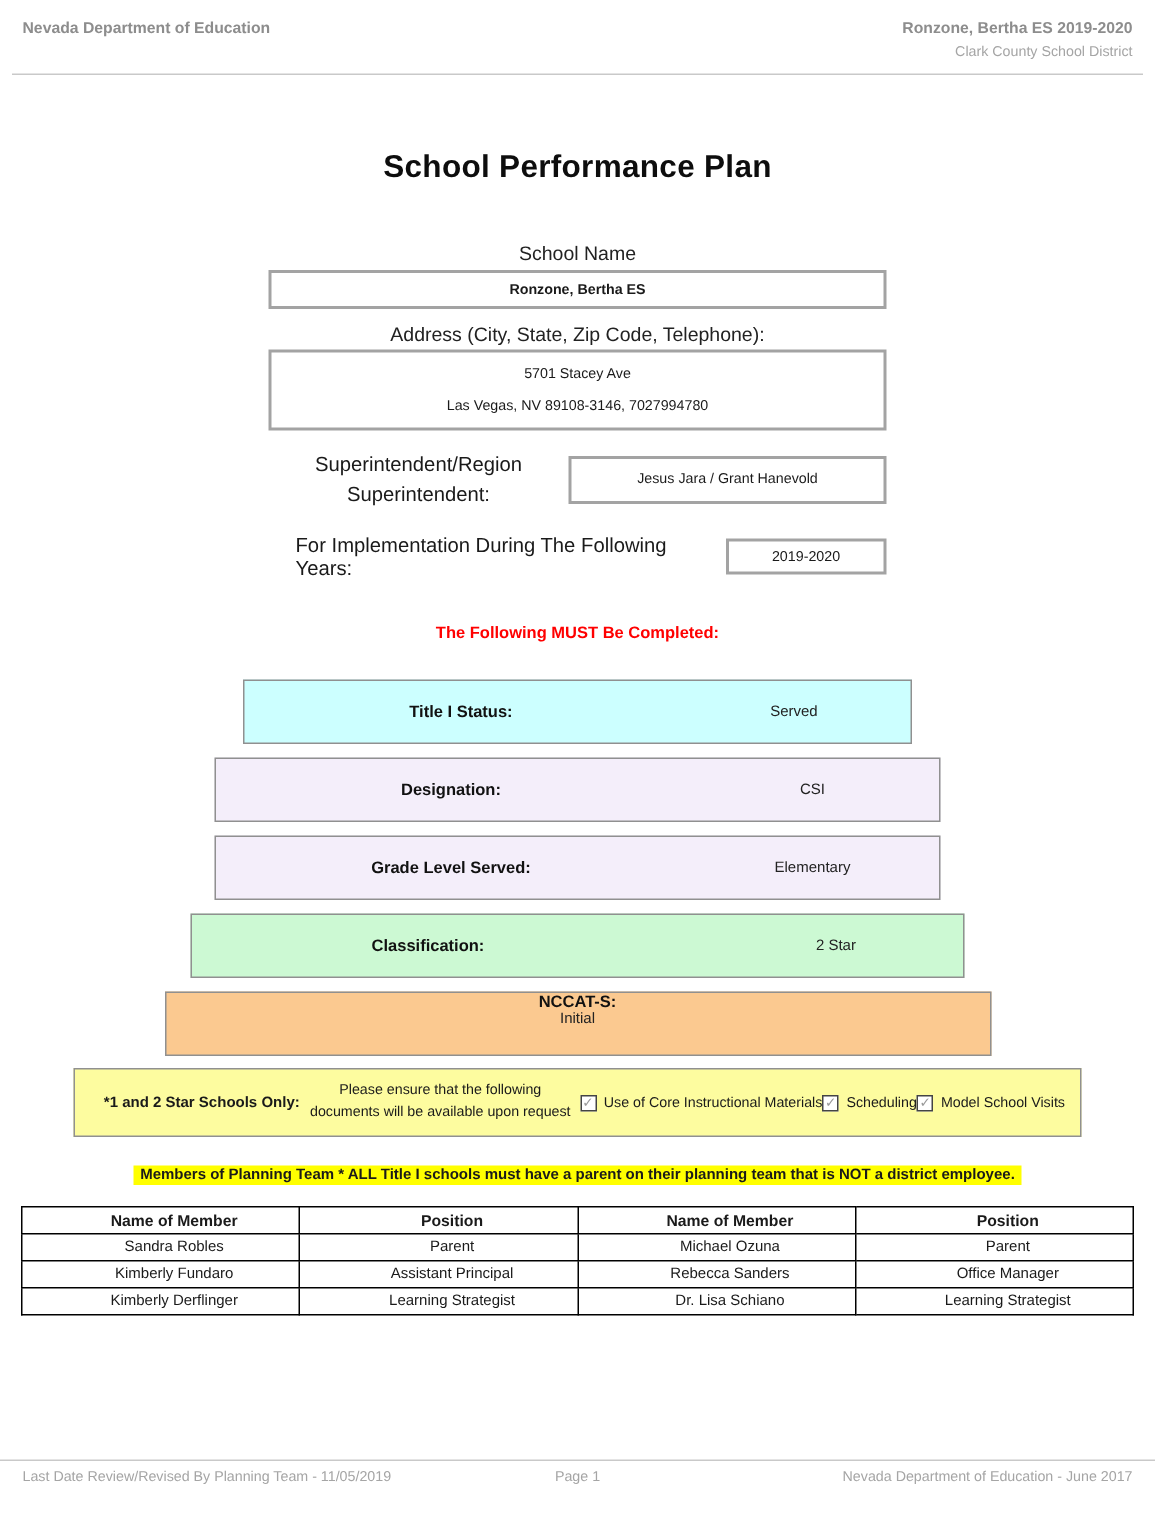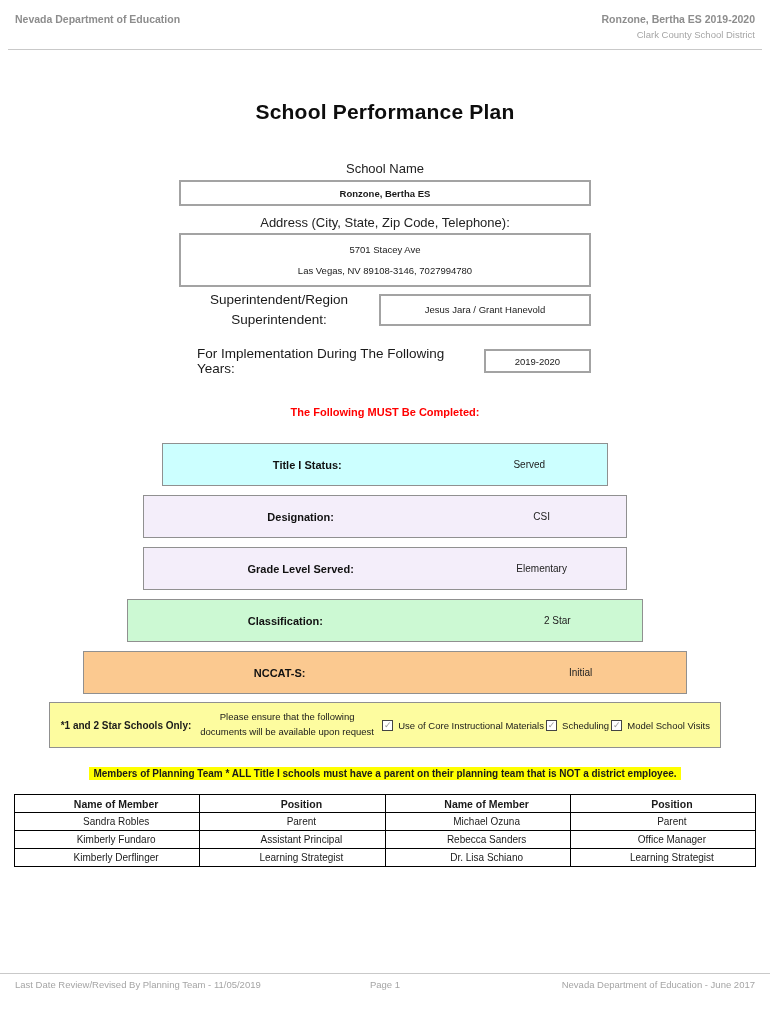--- a/index.html
+++ b/index.html
@@ -20,41 +20,41 @@
   .doc-title { margin-top:50px; text-align:center; font-size:21px; font-weight:bold; color:#0d0d0d; letter-spacing:0.2px; }
 
   
   .field-label { text-align:center; font-size:13px; color:#222; }
   .lbl-school-name { margin-top:37px; }
   .lbl-address { margin-top:9px; }
   .box { border:2px solid #a3a3a3; background:#fff; }
   .name-box { width:412px; height:26px; margin:4px auto 0 auto; display:flex; align-items:center; justify-content:center; font-size:9.5px;font-weight:bold; }
   .address-box { width:412px; height:54px; margin:3px auto 0 auto; display:flex; flex-direction:column; align-items:center; justify-content:space-evenly; font-size:9.5px; }
 
-  .sup-row { width:412px; margin:3px auto 0 auto; display:flex; align-items:center; }
+  .sup-row { width:412px; margin:13px auto 0 auto; display:flex; align-items:center; }
   .sup-label { flex:1; text-align:center; font-size:13.5px; line-height:1.45; }
   .sup-box { width:212px; height:32px; display:flex; align-items:center; justify-content:center; font-size:9.5px; }
 
   .impl-row { width:412px; margin:17px auto 0 auto; display:flex; align-items:center; }
   .impl-label { font-size:13.5px; margin-left:18px; }
   .impl-box { width:108px; height:24px; margin-left:auto; display:flex; align-items:center; justify-content:center; font-size:9.5px; }
 
   
   .must-notice { margin-top:30px; text-align:center; font-size:11px; font-weight:bold; color:#ff0000; }
 
   
   .status-bar { height:43px; margin:9px auto 0 auto; border:1px solid #909090; display:flex; align-items:center; }
   .status-bar.first { margin-top:25px; }
   .sb-w1 { width:446px; } .sb-w2 { width:484px; } .sb-w3 { width:484px; }
-  .sb-w4 { width:516px;gap:30px; } .sb-w5 { width:604px; }
+  .sb-w4 { width:516px;gap:30px; } .sb-w5 { width:551px;flex-direction:column; }
   .sb-label { width:65%; text-align:center; font-size:11px; font-weight:bold; color:#111; }
   .sb-value { width:35%; text-align:center; font-size:10px; color:#222; }
 
   
-  .star-row { width:672px; height:46px; margin:8px auto 0 auto; border:1px solid #909090; display:flex; align-items:center; justify-content:space-between; padding:0 10px; }
+  .star-row { width:672px; height:46px; margin:8px auto 0 auto; border:1px solid #909090; display:flex; align-items:center; justify-content:flex-end; padding:0 10px; }
   .star-label { width:132px; text-align:center; font-size:10px; font-weight:bold; }
   .star-note { width:186px; text-align:center; font-size:9.5px; line-height:1.55; }
   .cb-item { display:flex; align-items:center; gap:5px; font-size:9.5px; white-space:nowrap; }
   .cb-box { width:11px; height:11px; border:1px solid #444; background:#fff; display:flex; align-items:center; justify-content:center; font-size:9px; color:#9a9a9a; line-height:1; flex:none; }
 
   
   .planning-notice { margin-top:15px; text-align:center; }
   .planning-notice span { background:#ffff00; font-size:10px; font-weight:bold; padding:1px 4px; }
 
   

